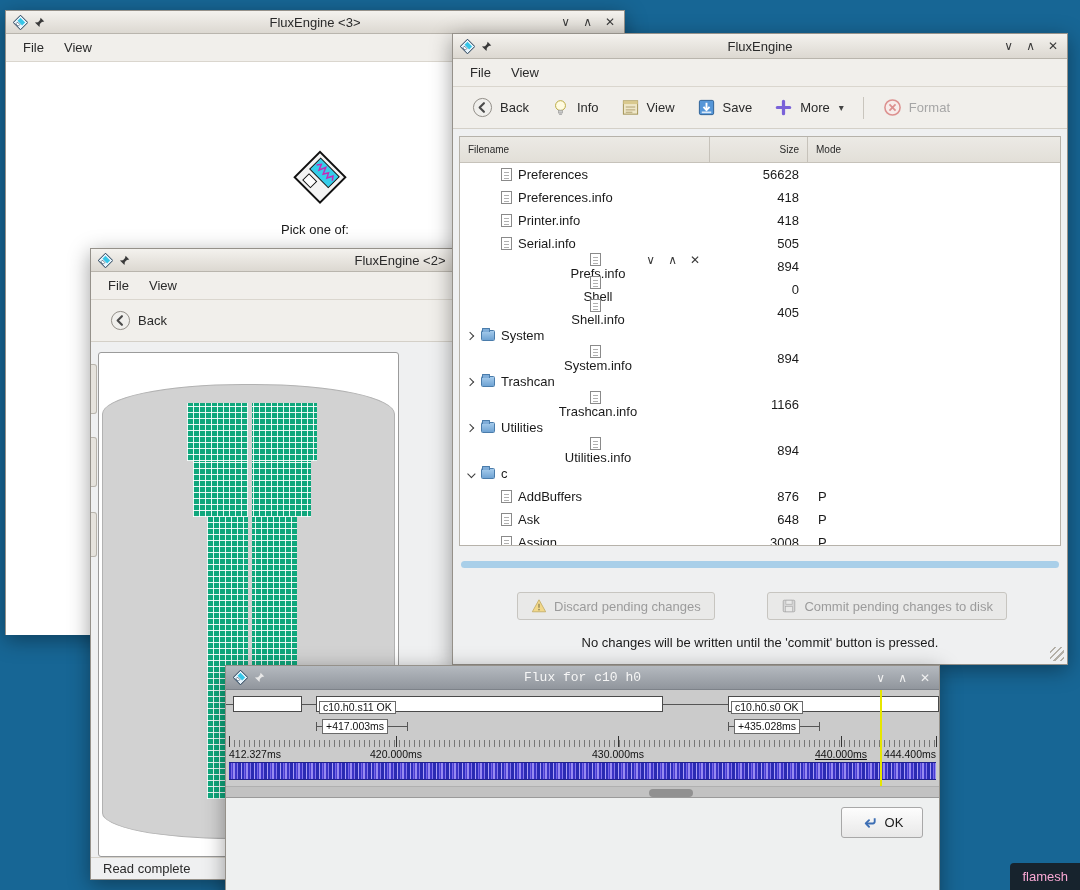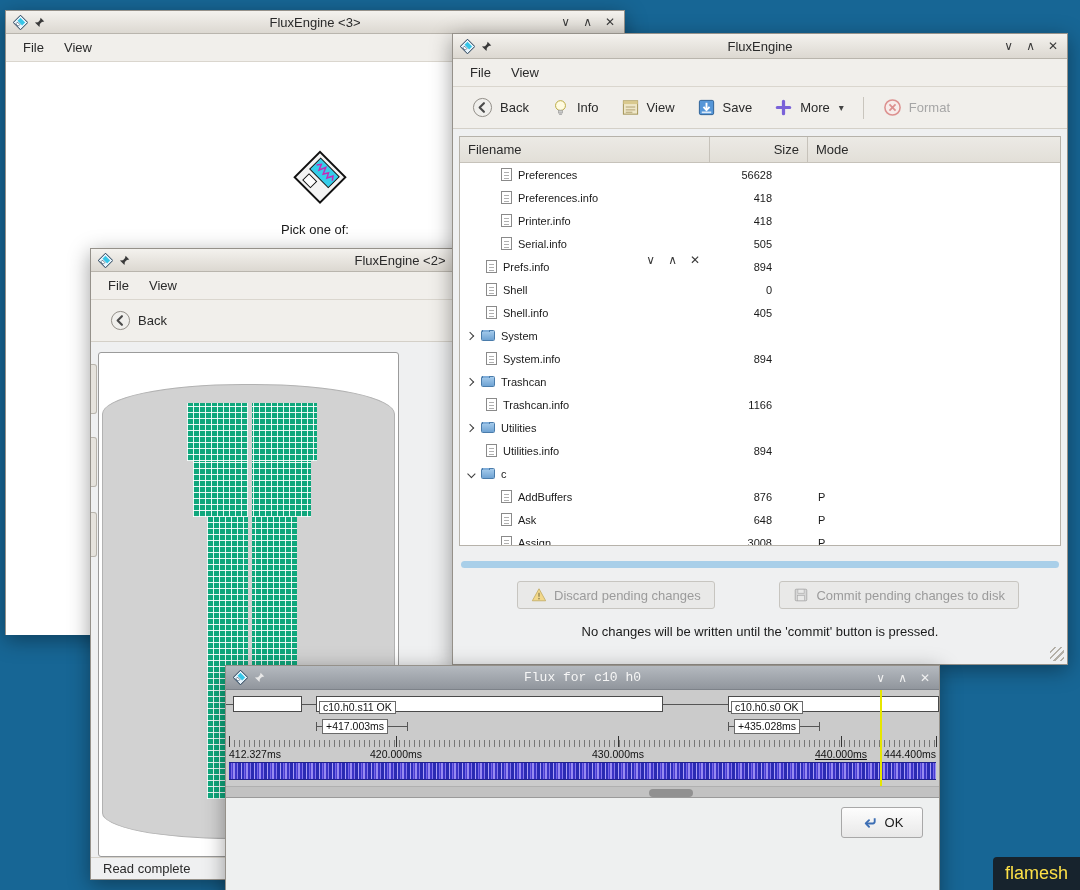--- a/index.html
+++ b/index.html
@@ -45,41 +45,41 @@
                      repeating-linear-gradient(0deg,rgba(255,255,255,.9) 0 1px,transparent 1px 6px);}
   .blockA{left:88px;top:50px;width:130px;height:58px;}
   .blockB{left:94px;top:108px;width:118px;height:56px;}
   .blockC{left:108px;top:164px;width:90px;height:282px;}
   .hub-gap{position:absolute;left:149px;top:50px;width:4px;height:396px;background:#d2d2d2;}
 
   
   .win3{left:452px;top:33px;width:616px;height:632px;}
   .win3 .titlebar{height:25px;}
   .file-table{margin:7px 6px 0 6px;border:1px solid #b6b2aa;background:#fff;height:410px;overflow:hidden;}
-  .thead{display:flex;height:26px;background:linear-gradient(#eceae5,#e2dfd8);border-bottom:1px solid #c6c2ba;font-size:13px;color:#2a2a2a;}
+  .thead{display:flex;height:26px;background:linear-gradient(#eceae5,#e2dfd8);border-bottom:1px solid #c6c2ba;font-size:10px;color:#2a2a2a;}
   .thead .hc{display:flex;align-items:center;padding:0 8px;}
   .hc-name{flex:1;border-right:1px solid #c6c2ba;}
   .hc-size{width:98px;justify-content:flex-end;border-right:1px solid #c6c2ba;}
   .hc-mode{width:252px;}
-  .trow{display:flex;height:23px;align-items:center;font-size:11px;color:#1a1a1a;gap:27px;}
+  .trow{display:flex;height:23px;align-items:center;font-size:13px;color:#1a1a1a;}
   .cell{overflow:hidden;white-space:nowrap;}
   .c-name{flex:1;display:flex;align-items:center;}
   .c-size{width:98px;text-align:right;padding-right:9px;}
   .c-mode{width:252px;padding-left:10px;}
-  .ind0{padding-left:7px;} .ind1{padding-left:26px;} .ind2{padding-left:41px;}
+  .ind0{padding-left:7px;} .ind1{padding-left:26px;flex-direction:column;} .ind2{padding-left:41px;}
   .ficon{width:11px;height:13px;border:1px solid #8a8a8a;background:#fff;display:inline-block;margin-right:6px;flex:none;position:relative;}
   .ficon::after{content:"";position:absolute;left:2px;top:3px;width:5px;height:7px;
     background:repeating-linear-gradient(#b0b0b0 0 1px,transparent 1px 3px);}
   .dicon{width:14px;height:11px;background:linear-gradient(#a5cbec,#6fa3d3);border:1px solid #4a7cab;border-radius:1.5px;display:inline-block;margin-right:6px;flex:none;position:relative;}
   .dicon::before{content:"";position:absolute;left:0px;top:-3px;width:6px;height:3px;background:#7fadd9;border:1px solid #4a7cab;border-bottom:none;border-radius:1px 1px 0 0;}
   .chev{width:6px;height:6px;border-right:1.6px solid #3c3c3c;border-bottom:1.6px solid #3c3c3c;display:inline-block;margin-right:8px;flex:none;}
   .chev.right{transform:rotate(-45deg);}
   .chev.down{transform:rotate(45deg) translate(1px,-1px);}
   .hscroll{margin:15px 8px 0 8px;height:7px;border-radius:3.5px;background:#a9cfe9;}
-  .pending-row{display:flex;justify-content:space-between;margin-top:13px;padding:0 48px 0 64px;}
+  .pending-row{display:flex;justify-content:space-between;margin-top:24px;padding:0 60px 0 64px;}
   .pbtn{display:flex;align-items:center;gap:7px;padding:5px 13px;background:#e9e9e8;border:1px solid #c7c5c0;border-radius:3px;font-size:13px;color:#9b9b9b;}
   .commit-note{margin-top:15px;text-align:center;font-size:13px;color:#1a1a1a;}
   .grip{position:absolute;right:3px;bottom:3px;width:14px;height:14px;
     background:repeating-linear-gradient(135deg,transparent 0 3px,#b3afa7 3px 4.5px);}
 
   
   .win4{left:225px;top:665px;width:715px;height:240px;}
   .win4 .titlebar{height:24px;}
   .flux-viz{position:relative;height:108px;background:#cbcbcb;border-bottom:1px solid #9a9a9a;overflow:hidden;}
   .base-line{position:absolute;left:0;right:0;top:14px;height:1px;background:#555;}
@@ -104,21 +104,21 @@
     box-shadow:inset 0 1px 0 #20208c,inset 0 -1px 0 #20208c;}
   .flux-cursor{position:absolute;left:654px;top:0;width:2px;height:96px;background:#e6e600;}
   .flux-scroll{position:absolute;left:0;right:0;top:96px;height:12px;background:#c2c2c2;border-top:1px solid #b0b0b0;}
   .flux-handle{position:absolute;left:423px;top:2px;width:44px;height:8px;border-radius:4px;background:#919191;}
   .flux-footer{position:relative;height:130px;background:#eef0f0;}
   .ok-btn{position:absolute;left:615px;top:9px;width:82px;height:31px;display:flex;align-items:center;justify-content:center;gap:7px;
     background:linear-gradient(#fdfdfd,#e8e8e8);border:1px solid #a8a8a8;border-radius:3px;font-size:13px;color:#1a1a1a;}
 
   
   .flameshot{position:absolute;right:0;bottom:0;padding:6px 12px;background:rgba(23,31,38,.94);
-    color:#fde047;font-size:18px;border-radius:4px 0 0 0;}
+    color:#f9a8d4;font-size:13px;border-radius:4px 0 0 0;}
 </style>
 </head>
 <body>
 
 <div class="window win1">
   <div class="titlebar">
     <div class="tb-left">
       <svg viewBox="0 0 16 16" width="15" height="15">
           <g transform="rotate(45 8 8)">
             <rect x="2.5" y="2.5" width="11" height="11" fill="#e8f4fc" stroke="#1a3550"></rect>

